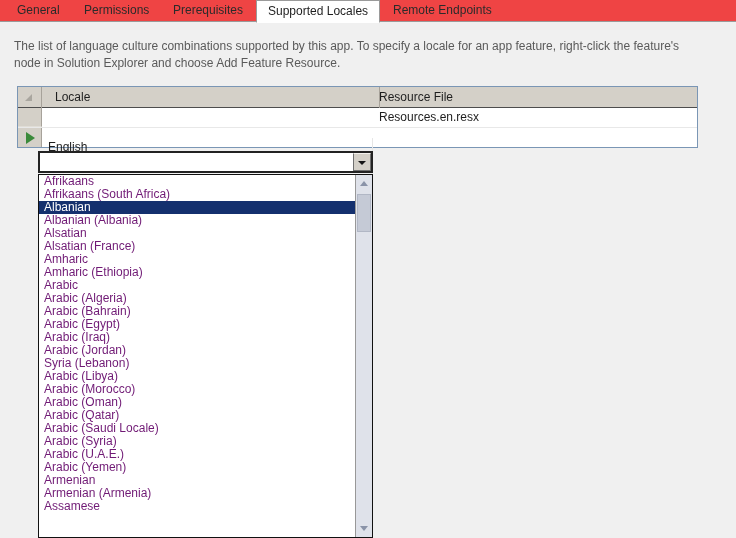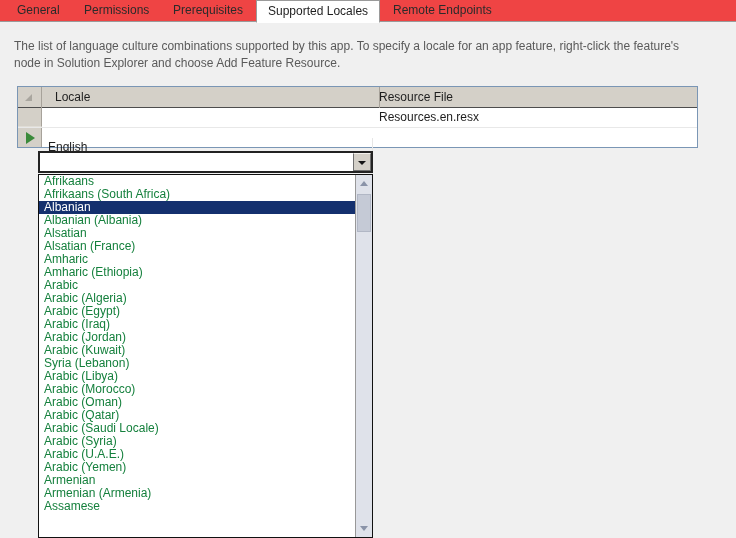--- a/index.html
+++ b/index.html
@@ -195,21 +195,21 @@
     position: absolute;
     left: 0; top: 0;
     width: 318px; height: 362px;
     overflow: hidden;
   }
   .dd-item {
     height: 13px;
     line-height: 13px;
     padding-left: 5px;
     font-size: 12px;
-    color: #15803d;
+    color: #701a75;
     white-space: nowrap;
     cursor: default;
   }
   .dd-item.selected {
     background: #14306e;
     color: #ffffff;
   }
 
   
   #dd-scroll {
@@ -297,24 +297,24 @@
         <div class="dd-item">Afrikaans</div>
         <div class="dd-item">Afrikaans (South Africa)</div>
         <div class="dd-item selected">Albanian</div>
         <div class="dd-item">Albanian (Albania)</div>
         <div class="dd-item">Alsatian</div>
         <div class="dd-item">Alsatian (France)</div>
         <div class="dd-item">Amharic</div>
         <div class="dd-item">Amharic (Ethiopia)</div>
         <div class="dd-item">Arabic</div>
         <div class="dd-item">Arabic (Algeria)</div>
+        <div class="dd-item">Arabic (Bahrain)</div>
         <div class="dd-item">Arabic (Egypt)</div>
         <div class="dd-item">Arabic (Iraq)</div>
         <div class="dd-item">Arabic (Jordan)</div>
-        <div class="dd-item">Arabic (Kuwait)</div>
         <div class="dd-item">Syria (Lebanon)</div>
         <div class="dd-item">Arabic (Libya)</div>
         <div class="dd-item">Arabic (Morocco)</div>
         <div class="dd-item">Arabic (Oman)</div>
         <div class="dd-item">Arabic (Qatar)</div>
         <div class="dd-item">Arabic (Saudi Locale)</div>
         <div class="dd-item">Arabic (Syria)</div>
         <div class="dd-item">Arabic (U.A.E.)</div>
         <div class="dd-item">Arabic (Yemen)</div>
         <div class="dd-item">Armenian</div>

